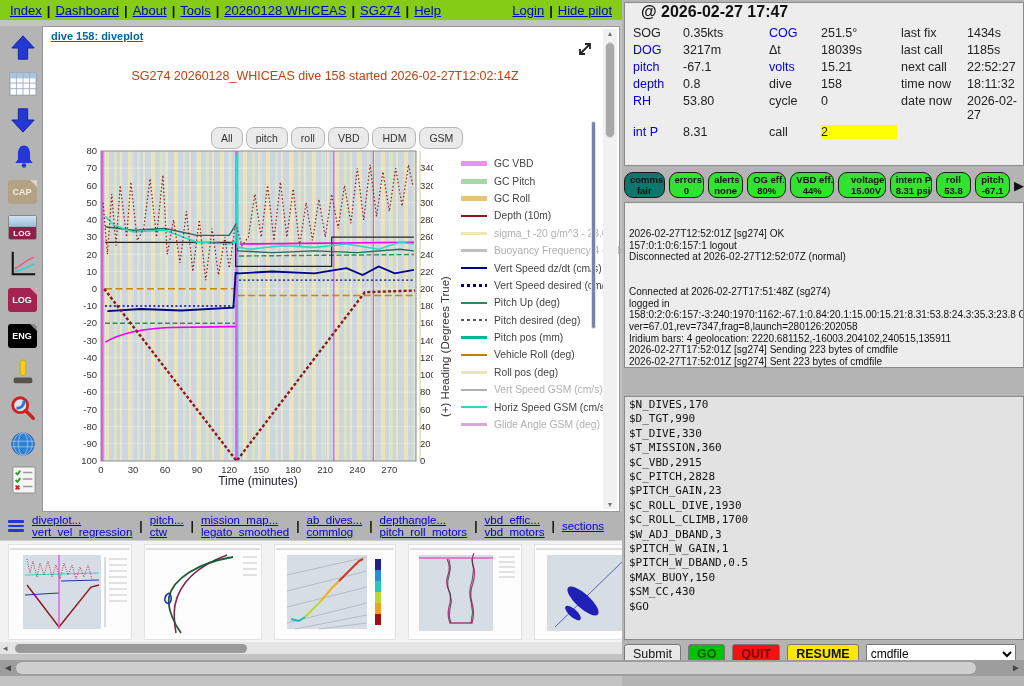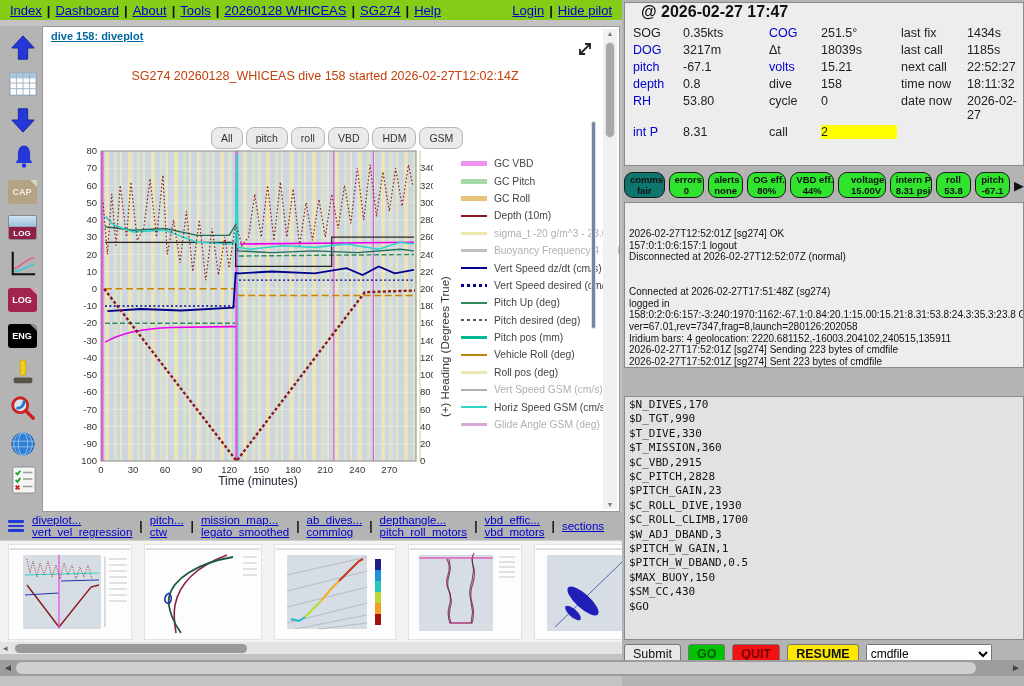--- a/index.html
+++ b/index.html
@@ -117,21 +117,21 @@
               line-height:14.4px; color:#111; padding:1px 4px; white-space:pre; overflow:hidden; }
 
   .controls-row { position:absolute; left:2px; top:644px; width:400px; height:24px;
                   display:flex; align-items:flex-start; gap:7px; }
   .btn { font-family:"Liberation Sans",sans-serif; font-size:12.5px; border:1px solid #777;
          border-radius:3px; padding:2px 8px; cursor:pointer; }
   .btn-submit { background:#e8e8e8; color:#111; }
   .btn-go { background:#00c400; color:#045c04; font-weight:bold; }
   .btn-quit { background:#f31212; color:#7a0000; font-weight:bold; }
   .btn-resume { background:#ffe800; color:#111; font-weight:bold; }
-  .cmd-select { font-size:12px; width:126px; height:20px; }
+  .cmd-select { font-size:12px; width:150px; height:20px; }
 </style>
 </head>
 <body>
 
 <div class="left-col">
 
   <div class="nav">
     <span id="nav-left"><a class="nav-link">Index</a><span class="nav-sep">|</span><a class="nav-link">Dashboard</a><span class="nav-sep">|</span><a class="nav-link">About</a><span class="nav-sep">|</span><a class="nav-link">Tools</a><span class="nav-sep">|</span><a class="nav-link">20260128 WHICEAS</a><span class="nav-sep">|</span><a class="nav-link">SG274</a><span class="nav-sep">|</span><a class="nav-link">Help</a></span>
     <span class="nav-spacer"></span>
     <span id="nav-right"><a class="nav-link">Login</a><span class="nav-sep">|</span><a class="nav-link">Hide pilot</a></span>

